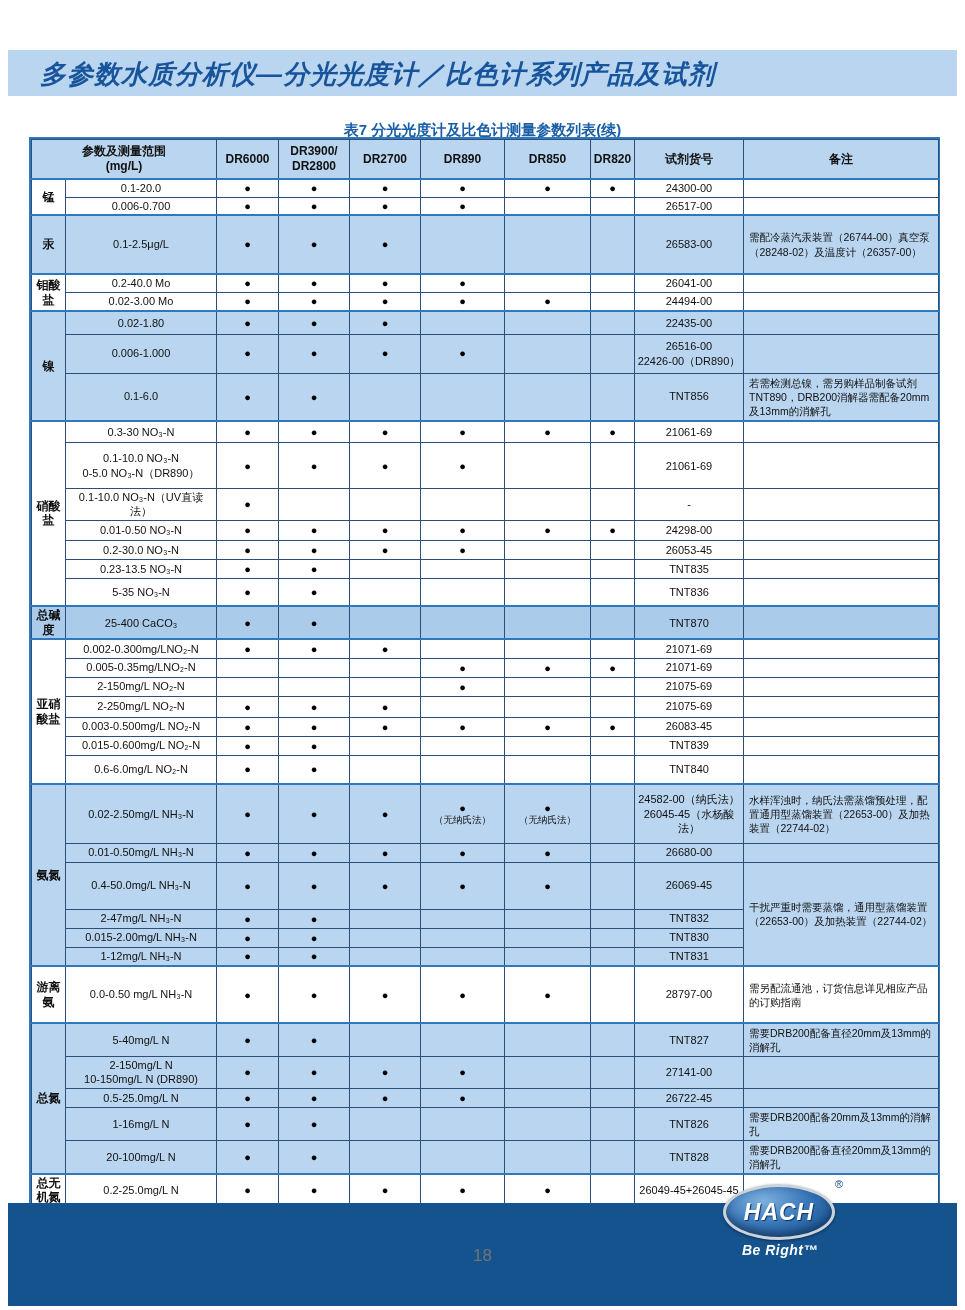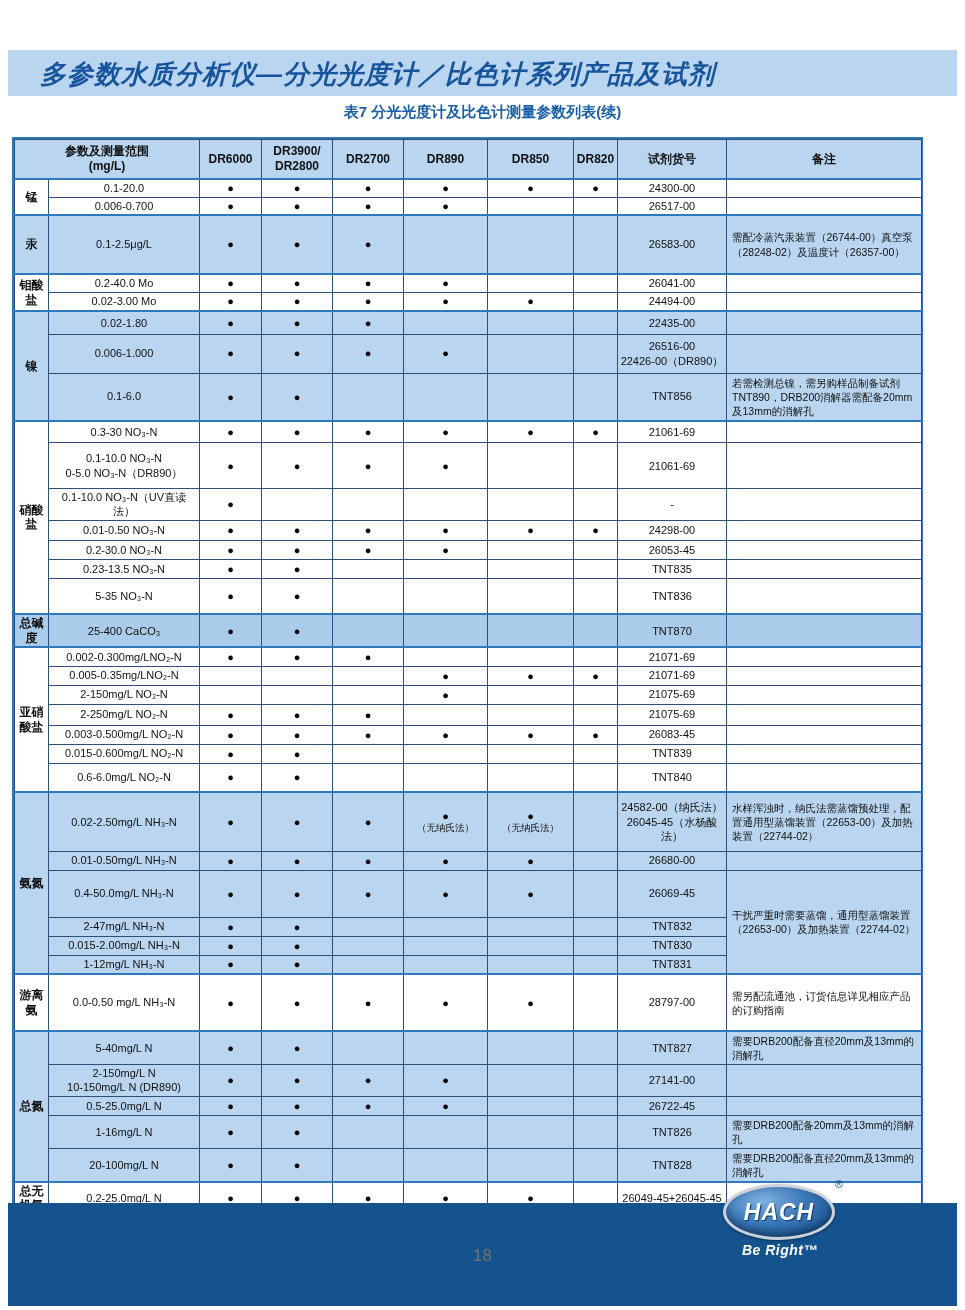--- a/index.html
+++ b/index.html
@@ -7,24 +7,24 @@
     position:relative;width:965px;height:1310px;margin:0 auto;
     background:#ffffff;outline:1px solid #d5d5d5;overflow:hidden;
     font-family:"Liberation Sans","DejaVu Sans",sans-serif;color:#111;
   }
   .title-band{position:absolute;left:8px;right:8px;top:50px;height:46px;background:#b9d5ef;}
   .title-band h1{
     margin:0;padding:7px 0 0 32px;font-size:26px;font-style:italic;font-weight:bold;
     color:#17549b;letter-spacing:1px;white-space:nowrap;
   }
   .subtitle{
-    position:absolute;left:0;right:0;top:103px;text-align:center;
+    position:absolute;left:0;right:0;top:121px;text-align:center;
     font-size:15px;font-weight:bold;color:#1a5fa8;
   }
-  .tablewrap{position:absolute;left:12px;top:137px;width:907px;border:2px solid #2e79be;background:#fff;}
+  .tablewrap{position:absolute;left:29px;top:137px;width:907px;border:2px solid #2e79be;background:#fff;}
   table{width:100%;border-collapse:collapse;table-layout:fixed;}
   th,td{border:1px solid #2b4f76;vertical-align:middle;text-align:center;padding:1px 2px;overflow:hidden;}
   thead th{background:#b9d5ef;font-size:12px;font-weight:bold;height:36px;line-height:1.25;color:#111;}
   tr.blue td{background:#b9d5ef;}
   tr.white td{background:#ffffff;}
   tr.g5 td{background:#abcbea;}
   tr.group-start td, tr.group-start th{border-top:2px solid #2e79be;}
   td.gcell{font-weight:bold;font-size:12px;line-height:1.2;}
   td.range{font-size:11px;line-height:1.3;}
   td.dev{font-size:10px;}
@@ -427,21 +427,21 @@
             </td>
             <td class="dev"></td>
             <td class="dev"></td>
             <td class="dev"></td>
             <td class="dev"></td>
             <td class="reagent">
               <div>TNT835</div>
             </td>
             <td class="remark"></td>
           </tr>
-          <tr class="white g4" style="height: 36px;">
+          <tr class="white g4" style="height: 28px;">
             <td class="range">
               <div>5-35 NO₃-N</div>
             </td>
             <td class="dev">
               <div class="dot">●</div>
             </td>
             <td class="dev">
               <div class="dot">●</div>
             </td>
             <td class="dev"></td>

